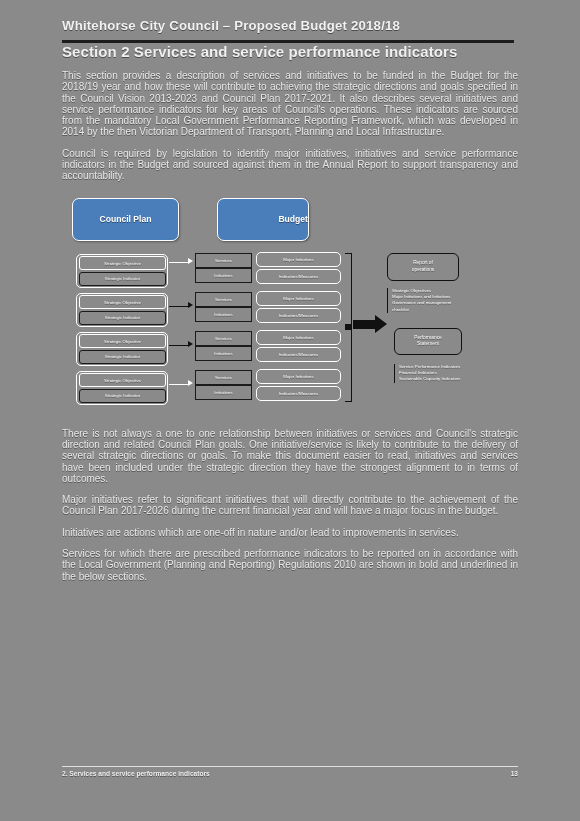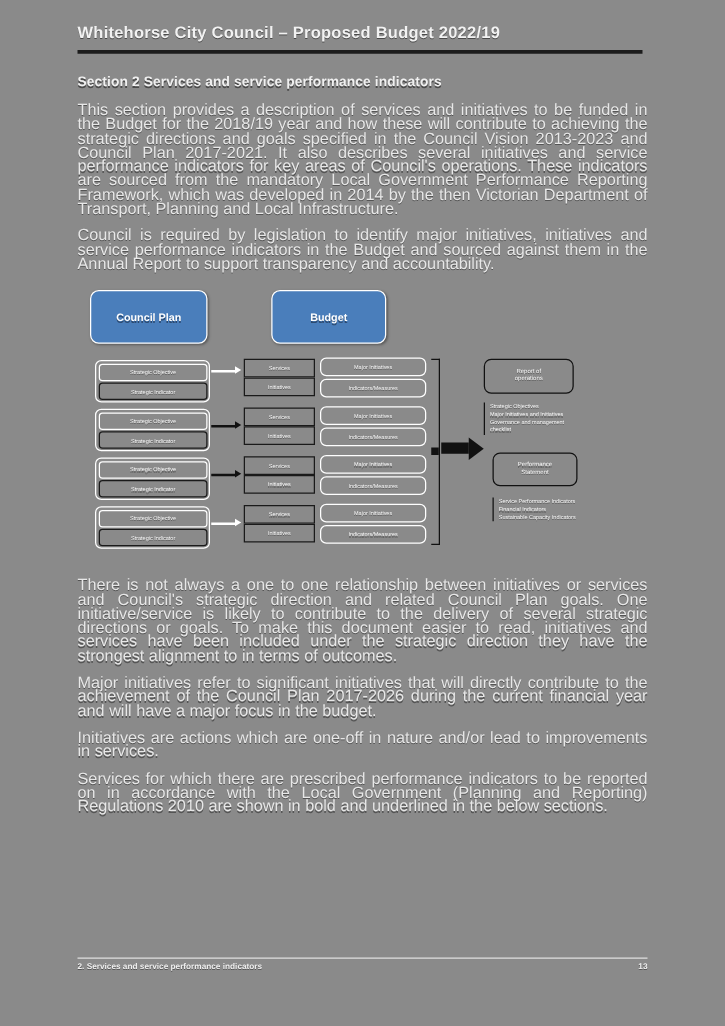--- a/index.html
+++ b/index.html
@@ -41,32 +41,31 @@
   }
   .header-rule {
     margin-top: 7px;
     height: 3px;
     background: #1c1c1c;
     width: 452px;
   }
 
   
   .section-title {
-    margin-top: 17px;
-    font-size: 11px;
+    font-size: 15px;
     font-weight: bold;
     color: #f0f0f0;
     text-shadow: 0 1px 0 #4a4a4a;
     letter-spacing: 0.1px;
   }
 
   
   .para {
     margin-top: 10px;
-    font-size: 13px;
+    font-size: 10px;
     line-height: 11.3px;
     color: #e8e8e8;
     text-align: justify;
     text-shadow: 0 1px 0 #545454;
   }
 
   
   .diagram {
     position: relative;
     margin-top: 14px;
@@ -82,22 +81,22 @@
     color: #ffffff;
     font-size: 8.6px;
     font-weight: bold;
     display: flex;
     align-items: center;
     justify-content: center;
     height: 43px;
     box-shadow: 1px 1px 2px rgba(0,0,0,0.35);
     text-shadow: 0 1px 0 #2c4a70;
   }
-  .topbox.tb1 { left: 10px;  top: 2px; width: 94px; }
-  .topbox.tb2 { left: 155px; top: 2px; width: 92px; }
+  .topbox.tb1 { left: 10px;  top: 2px; width: 107px; }
+  .topbox.tb2 { left: 155px; top: 2px; width: 92px; justify-content: flex-end; }
   .topbox.tb3 { left: 320px; top: 2px; width: 105px; }
 
   
   .lgroup {
     position: absolute;
     left: 14px;
     width: 92px;
     height: 34px;
     border: 1.3px solid #ffffff;
     border-radius: 5px;
@@ -244,21 +243,21 @@
     text-shadow: 0 1px 0 #555;
   }
 </style>
 </head>
 <body>
 
 <div class="page">
 
   <div class="content">
 
-    <div class="doc-header">Whitehorse City Council – Proposed Budget 2022/19</div>
+    <div class="doc-header">Whitehorse City Council – Proposed Budget 2018/18</div>
     <div class="header-rule"></div>
 
     <div class="section-title">Section 2  Services and service performance indicators</div>
 
     <div class="para">This section provides a description of services and initiatives to be funded in the Budget for the 2018/19 year and how these will contribute to achieving the strategic directions and goals specified in the Council Vision 2013-2023 and Council Plan 2017-2021. It also describes several initiatives and service performance indicators for key areas of Council's operations. These indicators are sourced from the mandatory Local Government Performance Reporting Framework, which was developed in 2014 by the then Victorian Department of Transport, Planning and Local Infrastructure.</div>
 
     <div class="para">Council is required by legislation to identify major initiatives, initiatives and service performance indicators in the Budget and sourced against them in the Annual Report to support transparency and accountability.</div>
 
     <div class="diagram">
 

